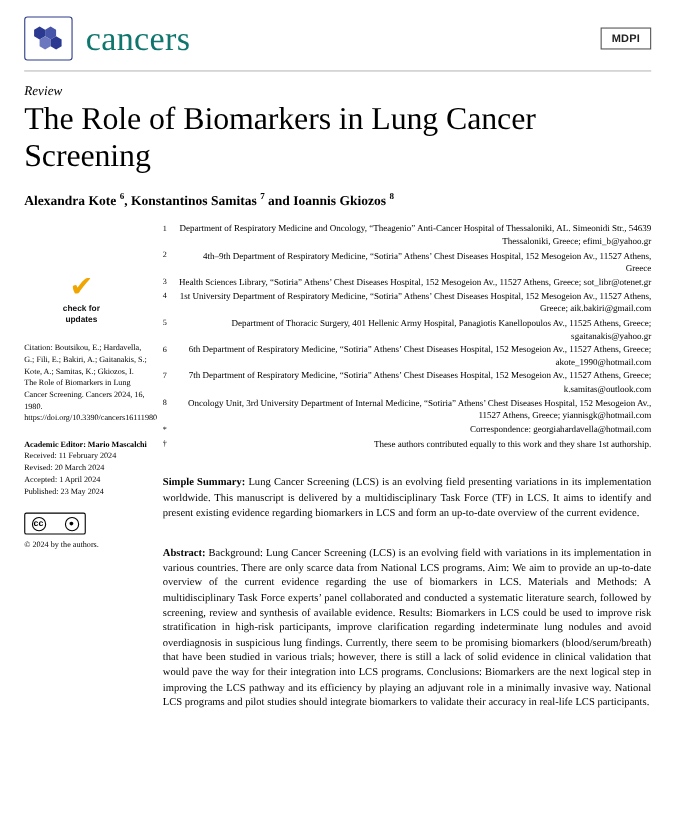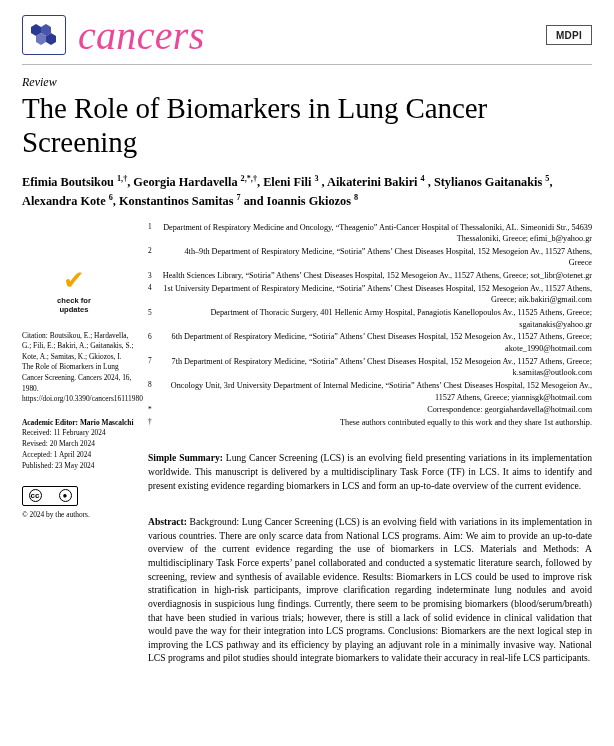--- a/index.html
+++ b/index.html
@@ -27,23 +27,22 @@
     width: 44px; height: 40px;
     border: 1px solid #2f3d8a;
     border-radius: 3px;
     display: flex; align-items: center; justify-content: center;
     margin-right: 12px;
     flex: 0 0 auto;
   }
   .journal-logo svg { display: block; }
   .journal-name {
     font-family: "Liberation Serif", serif;
-    font-style: italic;
-    font-size: 40px;
-    color: #ec4899;
+    font-size: 31px;
+    color: #0f766e;
     letter-spacing: 0.3px;
   }
   .mdpi-box {
     margin-left: auto;
     border: 1px solid #555;
     width: 46px; height: 20px;
     display: flex; align-items: center; justify-content: center;
     font-family: "Liberation Sans", sans-serif;
     font-size: 10px;
     font-weight: bold;
@@ -167,23 +166,20 @@
     <div class="journal-name">cancers</div>
     <div class="mdpi-box">MDPI</div>
   </div>
   <div class="rule"></div>
 
   <div class="doctype">Review</div>
   <h1 class="title">The Role of Biomarkers in Lung Cancer Screening</h1>
 
   <div class="authors">
     <div>
-      <span>Efimia Boutsikou <sup>1,†</sup>, Georgia Hardavella <sup>2,*,†</sup>, Eleni Fili <sup>3</sup> , Aikaterini Bakiri <sup>4</sup> , Stylianos Gaitanakis <sup>5</sup>,</span>
-    </div>
-    <div>
       <span>Alexandra Kote <sup>6</sup>, Konstantinos Samitas <sup>7</sup> and Ioannis Gkiozos <sup>8</sup></span>
     </div>
   </div>
 
   <div class="body-wrap">
 
     <div class="left-col">
 
       <div class="check-updates">
         <div class="cu-icon">✔</div>

